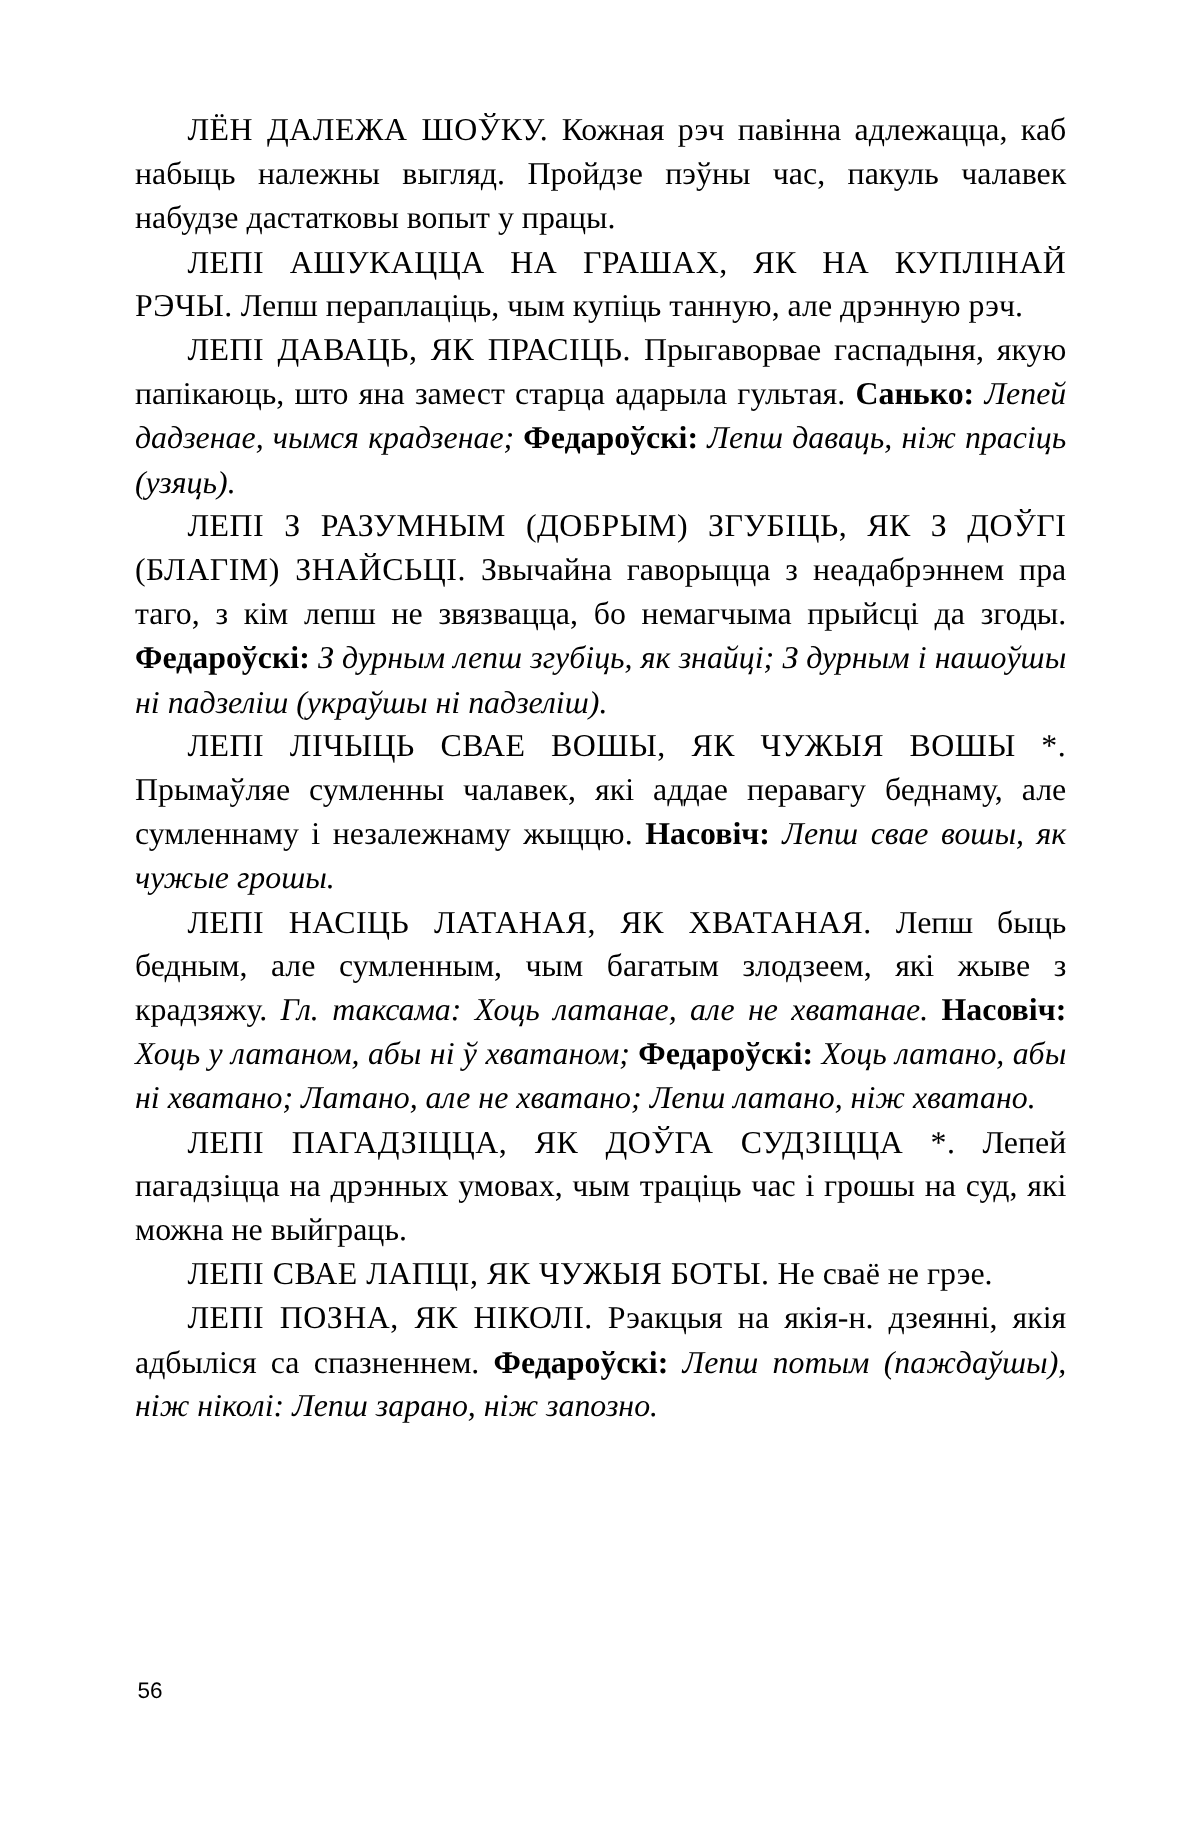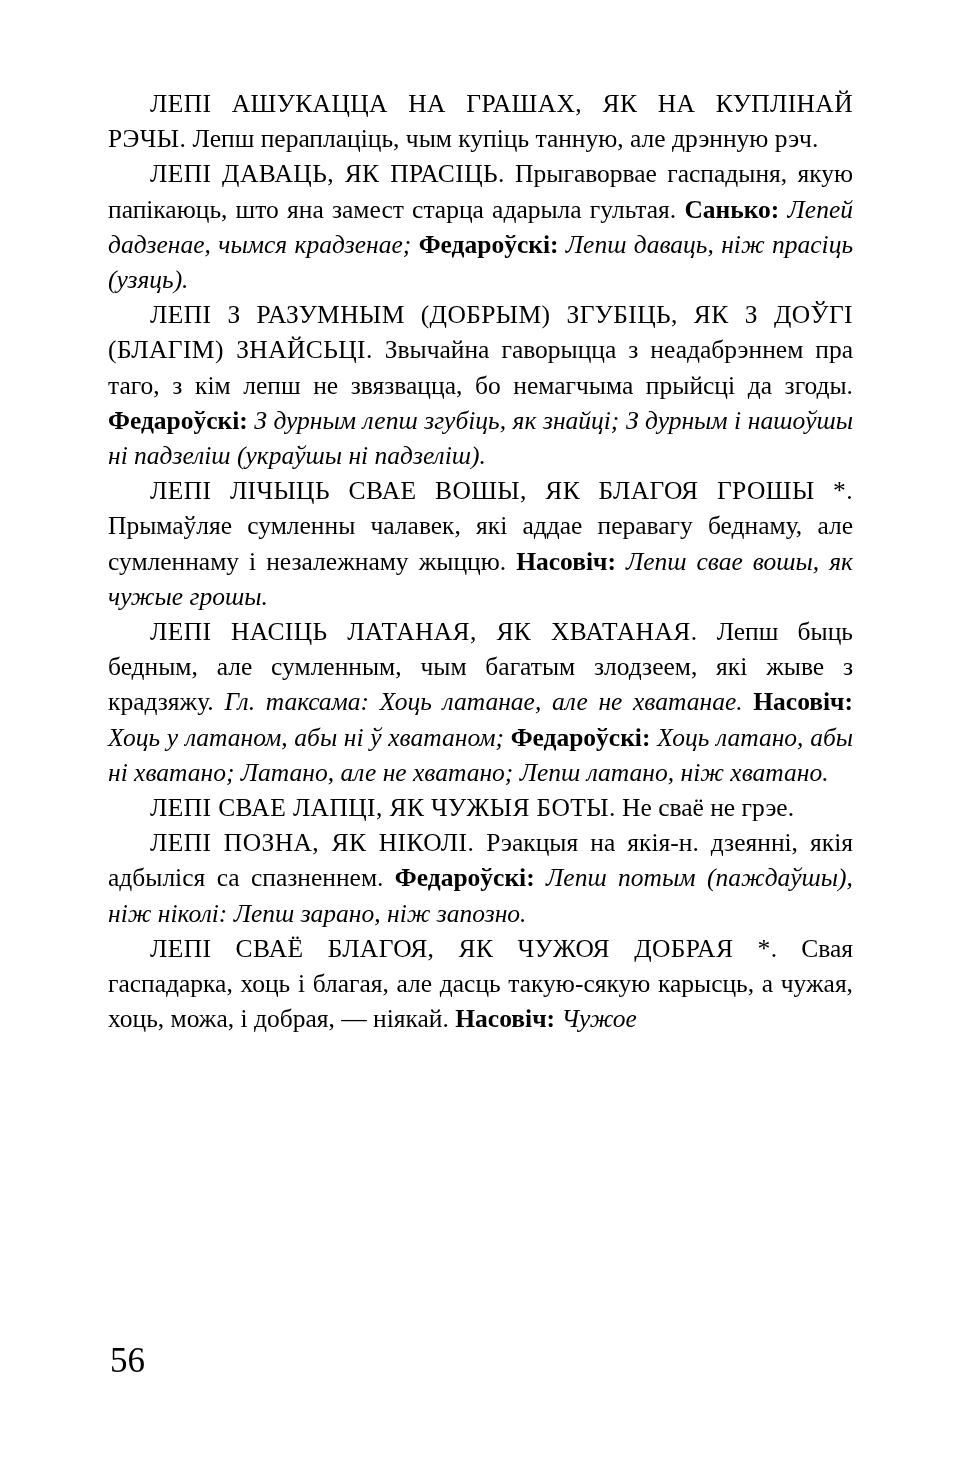--- a/index.html
+++ b/index.html
@@ -53,65 +53,68 @@
     font-style: italic;
   }
   .it-b {
     font-style: italic;
     font-weight: 400;
   }
   .folio {
     position: absolute;
     left: 110px;
     top: 1343px;
-    font-family: Liberation Serif, serif;
-    font-size: 35px;
+    font-family: Liberation Sans, sans-serif;
+    font-size: 18px;
     line-height: 1;
     color: #000000;
   }
 </style>
 </head>
 <body>
 
 <div class="page">
 
   <div class="text-column">
 
+    <p class="entry">
+      <span class="hw">ЛЁН ДАЛЕЖА ШОЎКУ.</span><span> Кожная рэч павінна адлежацца, каб набыць належны выгляд. Пройдзе пэўны час, пакуль чалавек набудзе дастатковы вопыт у працы.</span>
+    </p>
 
     <p class="entry">
       <span class="hw">ЛЕПІ АШУКАЦЦА НА ГРАШАХ, ЯК НА КУПЛІНАЙ РЭЧЫ.</span><span> Лепш пераплаціць, чым купіць танную, але дрэнную рэч.</span>
     </p>
 
     <p class="entry">
       <span class="hw">ЛЕПІ ДАВАЦЬ, ЯК ПРАСІЦЬ.</span><span> Прыгаворвае гаспадыня, якую папікаюць, што яна замест старца адарыла гультая. </span><span class="src">Санько:</span><span class="it"> Лепей дадзенае, чымся крадзенае; </span><span class="src">Федароўскі:</span><span class="it"> Лепш даваць, ніж прасіць (узяць).</span>
     </p>
 
 
     <p class="entry">
       <span class="hw">ЛЕПІ З РАЗУМНЫМ (ДОБРЫМ) ЗГУБІЦЬ, ЯК З ДОЎГІ (БЛАГІМ) ЗНАЙСЬЦІ.</span><span> Звычайна гаворыцца з неадабрэннем пра таго, з кім лепш не звязвацца, бо немагчыма прыйсці да згоды. </span><span class="src">Федароўскі:</span><span class="it-b"> З дурным лепш згубіць, як знайці; З дурным і нашоўшы ні падзеліш (украўшы ні падзеліш).</span>
     </p>
 
     <p class="entry">
-      <span class="hw">ЛЕПІ ЛІЧЫЦЬ СВАЕ ВОШЫ, ЯК БЛАГОЯ ГРОШЫ *.</span><span> Прымаўляе сумленны чалавек, які аддае перавагу беднаму, але сумленнаму і незалежнаму жыццю. </span><span class="src">Насовіч:</span><span class="it"> Лепш свае вошы, як чужые грошы.</span>
+      <span class="hw">ЛЕПІ ЛІЧЫЦЬ СВАЕ ВОШЫ, ЯК ЧУЖЫЯ ВОШЫ *.</span><span> Прымаўляе сумленны чалавек, які аддае перавагу беднаму, але сумленнаму і незалежнаму жыццю. </span><span class="src">Насовіч:</span><span class="it"> Лепш свае вошы, як чужые грошы.</span>
     </p>
 
     <p class="entry">
       <span class="hw">ЛЕПІ НАСІЦЬ ЛАТАНАЯ, ЯК ХВАТАНАЯ.</span><span> Лепш быць бедным, але сумленным, чым багатым злодзеем, які жыве з крадзяжу. </span><span class="it">Гл. таксама: Хоць латанае, але не хватанае.</span><span> </span><span class="src">Насовіч:</span><span class="it"> Хоць у латаном, абы ні ў хватаном; </span><span class="src">Федароўскі:</span><span class="it"> Хоць латано, абы ні хватано; Латано, але не хватано; Лепш латано, ніж хватано.</span>
     </p>
 
+    <p class="entry">
+      <span class="hw">ЛЕПІ ПАГАДЗІЦЦА, ЯК ДОЎГА СУДЗІЦЦА *.</span><span> Лепей пагадзіцца на дрэнных умовах, чым траціць час і грошы на суд, які можна не выйграць.</span>
+    </p>
 
     <p class="entry">
       <span class="hw">ЛЕПІ СВАЕ ЛАПЦІ, ЯК ЧУЖЫЯ БОТЫ.</span><span> Не сваё не грэе.</span>
     </p>
 
     <p class="entry">
       <span class="hw">ЛЕПІ ПОЗНА, ЯК НІКОЛІ.</span><span> Рэакцыя на якія-н. дзеянні, якія адбыліся са спазненнем. </span><span class="src">Федароўскі:</span><span class="it-b"> Лепш потым (паждаўшы), ніж ніколі: Лепш зарано, ніж запозно.</span>
     </p>
 
-    <p class="entry">
-      <span class="hw">ЛЕПІ СВАЁ БЛАГОЯ, ЯК ЧУЖОЯ ДОБРАЯ *.</span><span> Свая гаспадарка, хоць і благая, але дасць такую-сякую карысць, а чужая, хоць, можа, і добрая, — ніякай. </span><span class="src">Насовіч:</span><span class="it"> Чужое</span>
-    </p>
 
   </div>
 
   <div class="folio">56</div>
 
 </div>
 
 </body></html>

